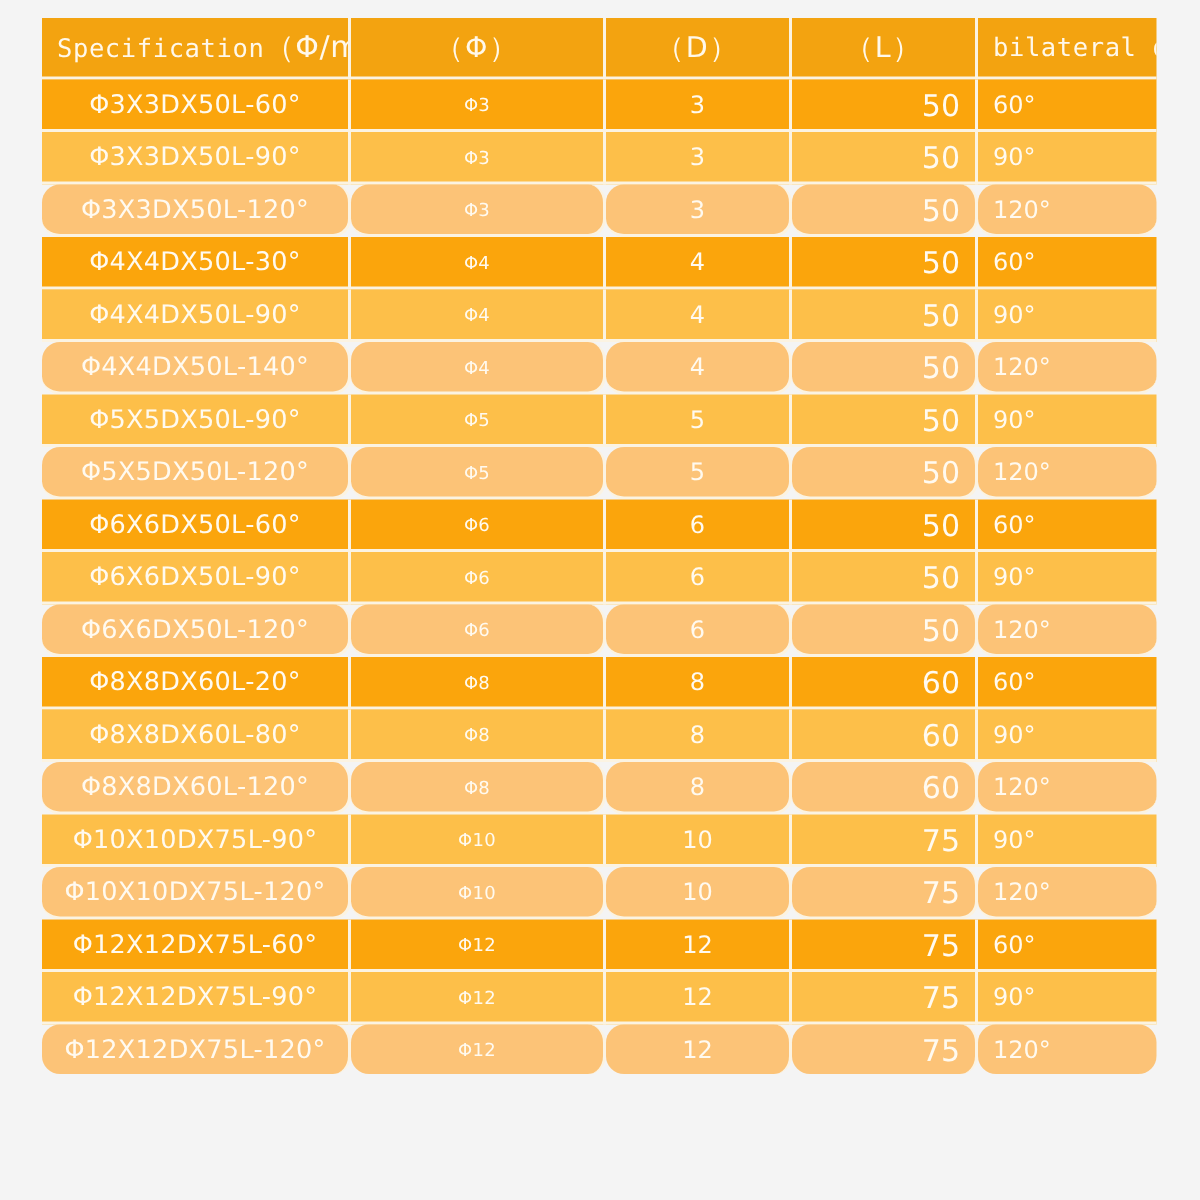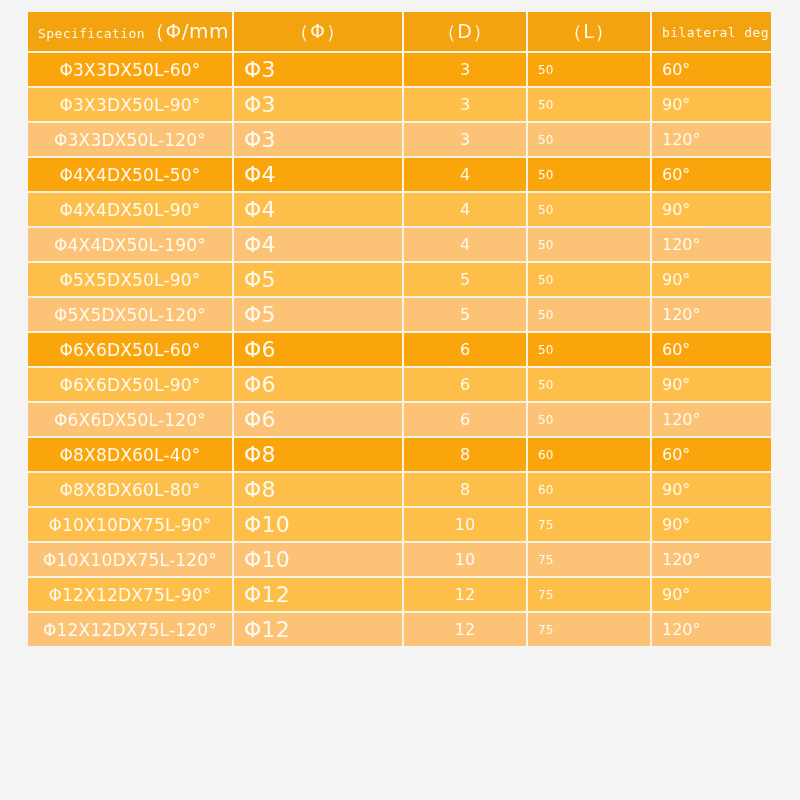--- a/index.html
+++ b/index.html
@@ -49,21 +49,21 @@
     overflow: hidden;
   }
   thead th:last-child { border-right: none; }
 
   th.th-spec { text-align: left; }
   th.th-mid  { text-align: center; }
   th.th-deg  { text-align: center; }
 
   .hd-small {
     font-family: "DejaVu Sans Mono", monospace;
-    font-size: 13px;
+    font-size: 17px;
     letter-spacing: 0.4px;
   }
   .hd-large {
     font-size: 20px;
     letter-spacing: 0.5px;
     font-family: "DejaVu Sans", sans-serif;
   }
   .hd-paren {
     font-size: 19px;
     letter-spacing: 1px;
@@ -79,28 +79,28 @@
     border-bottom: 2px solid #fbf3e2;
     vertical-align: middle;
     white-space: nowrap;
     overflow: hidden;
     font-family: "DejaVu Sans", sans-serif;
   }
   tbody td:last-child { border-right: none; }
   tbody tr:last-child td { border-bottom: none; }
 
   td.cell-spec { text-align: center; font-size: 17px; letter-spacing: 0.2px; }
-  td.cell-phi  { text-align: left; font-size: 22px; letter-spacing: 0.2px; }
+  td.cell-phi  { text-align: center; font-size: 12px; letter-spacing: 0.2px; }
   td.cell-d    { text-align: center; font-size: 16px; }
-  td.cell-l    { text-align: left; font-size: 12px; }
+  td.cell-l    { text-align: right; font-size: 20px; }
   td.cell-deg  { text-align: left; font-size: 16px; }
 
   tr.tone-0 td { background: #fba50c; }
   tr.tone-1 td { background: #fdbf49; }
-  tr.tone-2 td { background: #fcc377; }
+  tr.tone-2 td { background: #fcc377; border-radius: 12px; }
 </style>
 </head>
 <body>
 
 <div id="page">
 
   <table id="spec-table">
     <colgroup>
       <col class="c-spec">
         <col class="c-phi">
@@ -135,35 +135,35 @@
           <td class="cell-deg">90°</td>
         </tr>
         <tr class="tone-2">
           <td class="cell-spec">Φ3X3DX50L-120°</td>
           <td class="cell-phi">Φ3</td>
           <td class="cell-d">3</td>
           <td class="cell-l">50</td>
           <td class="cell-deg">120°</td>
         </tr>
         <tr class="tone-0">
-          <td class="cell-spec">Φ4X4DX50L-50°</td>
+          <td class="cell-spec">Φ4X4DX50L-30°</td>
           <td class="cell-phi">Φ4</td>
           <td class="cell-d">4</td>
           <td class="cell-l">50</td>
           <td class="cell-deg">60°</td>
         </tr>
         <tr class="tone-1">
           <td class="cell-spec">Φ4X4DX50L-90°</td>
           <td class="cell-phi">Φ4</td>
           <td class="cell-d">4</td>
           <td class="cell-l">50</td>
           <td class="cell-deg">90°</td>
         </tr>
         <tr class="tone-2">
-          <td class="cell-spec">Φ4X4DX50L-190°</td>
+          <td class="cell-spec">Φ4X4DX50L-140°</td>
           <td class="cell-phi">Φ4</td>
           <td class="cell-d">4</td>
           <td class="cell-l">50</td>
           <td class="cell-deg">120°</td>
         </tr>
         <tr class="tone-1">
           <td class="cell-spec">Φ5X5DX50L-90°</td>
           <td class="cell-phi">Φ5</td>
           <td class="cell-d">5</td>
           <td class="cell-l">50</td>
@@ -191,47 +191,61 @@
           <td class="cell-deg">90°</td>
         </tr>
         <tr class="tone-2">
           <td class="cell-spec">Φ6X6DX50L-120°</td>
           <td class="cell-phi">Φ6</td>
           <td class="cell-d">6</td>
           <td class="cell-l">50</td>
           <td class="cell-deg">120°</td>
         </tr>
         <tr class="tone-0">
-          <td class="cell-spec">Φ8X8DX60L-40°</td>
+          <td class="cell-spec">Φ8X8DX60L-20°</td>
           <td class="cell-phi">Φ8</td>
           <td class="cell-d">8</td>
           <td class="cell-l">60</td>
           <td class="cell-deg">60°</td>
         </tr>
         <tr class="tone-1">
           <td class="cell-spec">Φ8X8DX60L-80°</td>
           <td class="cell-phi">Φ8</td>
           <td class="cell-d">8</td>
           <td class="cell-l">60</td>
           <td class="cell-deg">90°</td>
         </tr>
+        <tr class="tone-2">
+          <td class="cell-spec">Φ8X8DX60L-120°</td>
+          <td class="cell-phi">Φ8</td>
+          <td class="cell-d">8</td>
+          <td class="cell-l">60</td>
+          <td class="cell-deg">120°</td>
+        </tr>
         <tr class="tone-1">
           <td class="cell-spec">Φ10X10DX75L-90°</td>
           <td class="cell-phi">Φ10</td>
           <td class="cell-d">10</td>
           <td class="cell-l">75</td>
           <td class="cell-deg">90°</td>
         </tr>
         <tr class="tone-2">
           <td class="cell-spec">Φ10X10DX75L-120°</td>
           <td class="cell-phi">Φ10</td>
           <td class="cell-d">10</td>
           <td class="cell-l">75</td>
           <td class="cell-deg">120°</td>
         </tr>
+        <tr class="tone-0">
+          <td class="cell-spec">Φ12X12DX75L-60°</td>
+          <td class="cell-phi">Φ12</td>
+          <td class="cell-d">12</td>
+          <td class="cell-l">75</td>
+          <td class="cell-deg">60°</td>
+        </tr>
         <tr class="tone-1">
           <td class="cell-spec">Φ12X12DX75L-90°</td>
           <td class="cell-phi">Φ12</td>
           <td class="cell-d">12</td>
           <td class="cell-l">75</td>
           <td class="cell-deg">90°</td>
         </tr>
         <tr class="tone-2">
           <td class="cell-spec">Φ12X12DX75L-120°</td>
           <td class="cell-phi">Φ12</td>

